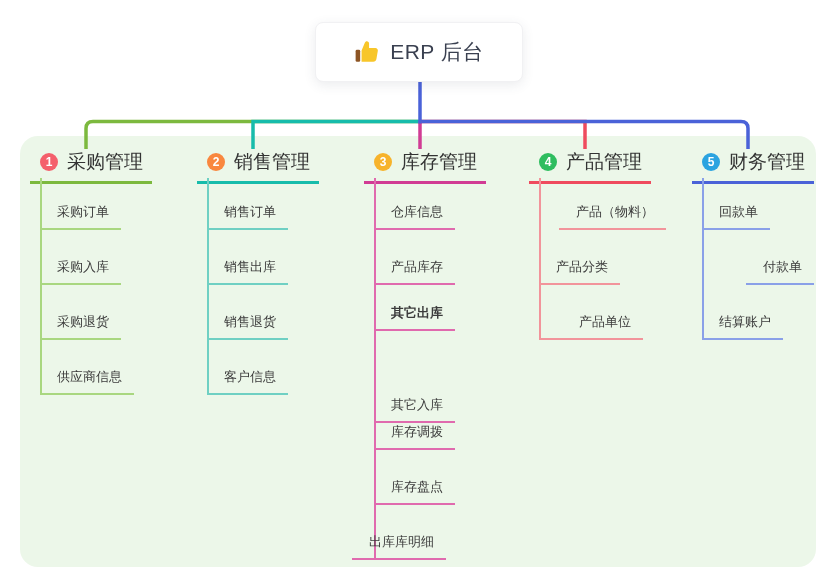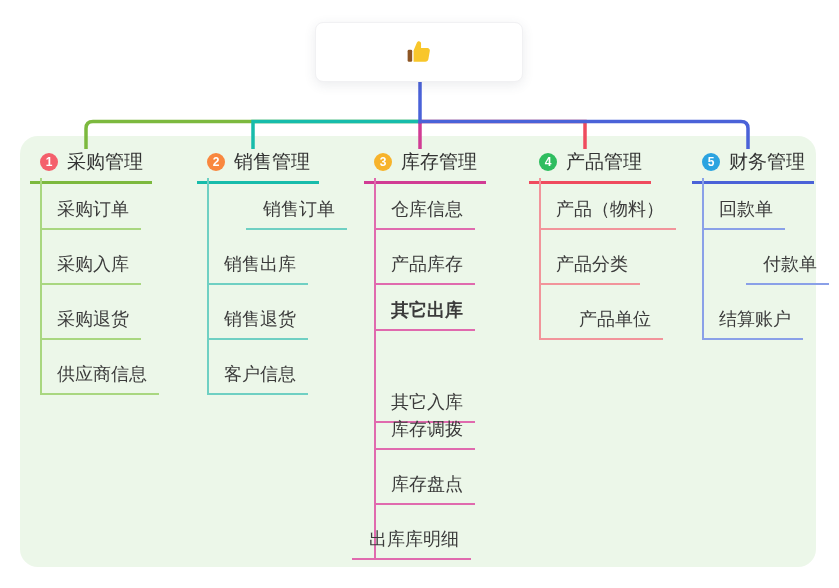--- a/index.html
+++ b/index.html
@@ -35,21 +35,21 @@
     width:18px;height:18px;border-radius:50%;flex:0 0 18px;
     display:flex;align-items:center;justify-content:center;
     color:#fff;font-size:12px;font-weight:700;line-height:1;
   }
   .branch-title{font-size:19px;color:#333333;font-weight:500;white-space:nowrap;}
   .branch-vline{position:absolute;width:2px;z-index:2;}
   .leaf-node{
     position:absolute;box-sizing:border-box;height:32px;
     display:flex;align-items:flex-end;
     padding:0 12px 7px 17px;border-bottom-style:solid;border-bottom-width:2px;
-    font-size:18px;color:#3b3b3b;white-space:nowrap;z-index:2;
+    font-size:13px;color:#3b3b3b;white-space:nowrap;z-index:2;
   }
 </style>
 </head>
 <body>
 
 <div class="panel"></div>
 
 <svg class="connectors" width="839" height="588">
     <path d="M 420 121.5 L 93 121.5 Q 86 121.5 86 128.5 L 86 149" stroke="#7cb93e" stroke-width="3.5" fill="none"></path>
     <path d="M 420 121.5 L 253 121.5 L 253 149" stroke="#17bcab" stroke-width="3.5" fill="none"></path>
@@ -57,59 +57,60 @@
     <path d="M 420 121.5 L 741 121.5 Q 748 121.5 748 128.5 L 748 149" stroke="#4a62d8" stroke-width="3.5" fill="none"></path>
     <path d="M 420 121.5 L 420 149" stroke="#d13c94" stroke-width="3.5" fill="none"></path>
     <path d="M 420 82 L 420 123.5" stroke="#4a62d8" stroke-width="3.5" fill="none"></path>
   </svg>
 
 <div class="root-node">
   <svg class="thumb" viewBox="0 0 24 24">
     <rect id="thumb-cuff" x="1.5" y="10" width="4.2" height="11" rx="1.2" fill="#8d5524"></rect>
     <path id="thumb-hand" fill="#f8c62a" d="M7 21V10.6L10 3.4c.3-.8 1-1.4 1.9-1.4 1.1 0 2 .9 2 2v4.3h5.9c1.4 0 2.4 1.3 2.2 2.6l-1.3 7.6c-.2 1.4-1.4 2.5-2.9 2.5H7z"></path>
   </svg>
+  <span class="title">ERP 后台</span>
 </div>
 
 <div id="branches-layer">
     <div class="branch-header" style="left: 30px; width: 122px; border-bottom-color: rgb(124, 185, 62);">
       <span class="branch-badge" style="background: rgb(244, 96, 108);">1</span>
       <span class="branch-title">采购管理</span>
     </div>
     <div class="branch-vline" style="left: 40px; top: 178px; height: 217px; background: rgb(169, 215, 128);"></div>
     <div class="leaf-node" style="left: 40px; top: 198px; border-bottom-color: rgb(169, 215, 128);">采购订单</div>
     <div class="leaf-node" style="left: 40px; top: 253px; border-bottom-color: rgb(169, 215, 128);">采购入库</div>
     <div class="leaf-node" style="left: 40px; top: 308px; border-bottom-color: rgb(169, 215, 128);">采购退货</div>
     <div class="leaf-node" style="left: 40px; top: 363px; border-bottom-color: rgb(169, 215, 128);">供应商信息</div>
     <div class="branch-header" style="left: 197px; width: 122px; border-bottom-color: rgb(23, 188, 171);">
       <span class="branch-badge" style="background: rgb(249, 135, 63);">2</span>
       <span class="branch-title">销售管理</span>
     </div>
     <div class="branch-vline" style="left: 207px; top: 178px; height: 217px; background: rgb(111, 208, 195);"></div>
-    <div class="leaf-node" style="left: 207px; top: 198px; border-bottom-color: rgb(111, 208, 195); margin-left: 39px;">销售订单</div>
+    <div class="leaf-node" style="left: 207px; top: 198px; border-bottom-color: rgb(111, 208, 195);">销售订单</div>
     <div class="leaf-node" style="left: 207px; top: 253px; border-bottom-color: rgb(111, 208, 195);">销售出库</div>
     <div class="leaf-node" style="left: 207px; top: 308px; border-bottom-color: rgb(111, 208, 195);">销售退货</div>
     <div class="leaf-node" style="left: 207px; top: 363px; border-bottom-color: rgb(111, 208, 195);">客户信息</div>
     <div class="branch-header" style="left: 364px; width: 122px; border-bottom-color: rgb(209, 60, 148);">
       <span class="branch-badge" style="background: rgb(247, 179, 43);">3</span>
       <span class="branch-title">库存管理</span>
     </div>
     <div class="branch-vline" style="left: 374px; top: 178px; height: 382px; background: rgb(224, 106, 174);"></div>
     <div class="leaf-node" style="left: 374px; top: 198px; border-bottom-color: rgb(224, 106, 174);">仓库信息</div>
     <div class="leaf-node" style="left: 374px; top: 253px; border-bottom-color: rgb(224, 106, 174);">产品库存</div>
     <div class="leaf-node" style="left: 374px; top: 299px; border-bottom-color: rgb(224, 106, 174); font-weight: bold;">其它出库</div>
     <div class="leaf-node" style="left: 374px; top: 363px; border-bottom-color: rgb(224, 106, 174); margin-top: 28px;">其它入库</div>
     <div class="leaf-node" style="left: 374px; top: 418px; border-bottom-color: rgb(224, 106, 174);">库存调拨</div>
     <div class="leaf-node" style="left: 374px; top: 473px; border-bottom-color: rgb(224, 106, 174);">库存盘点</div>
     <div class="leaf-node" style="left: 352px; top: 528px; border-bottom-color: rgb(224, 106, 174);">出库库明细</div>
     <div class="branch-header" style="left: 529px; width: 122px; border-bottom-color: rgb(239, 75, 94);">
       <span class="branch-badge" style="background: rgb(46, 189, 95);">4</span>
       <span class="branch-title">产品管理</span>
     </div>
     <div class="branch-vline" style="left: 539px; top: 178px; height: 162px; background: rgb(242, 148, 155);"></div>
-    <div class="leaf-node" style="left: 539px; top: 198px; border-bottom-color: rgb(242, 148, 155); font-family: Liberation Serif, serif;">产品（物料）</div>
+    <div class="leaf-node" style="left: 559px; top: 198px; border-bottom-color: rgb(242, 148, 155); font-family: Liberation Serif, serif;">产品（物料）</div>
     <div class="leaf-node" style="left: 539px; top: 253px; border-bottom-color: rgb(242, 148, 155);">产品分类</div>
     <div class="leaf-node" style="left: 539px; top: 308px; border-bottom-color: rgb(242, 148, 155); padding-left: 40px;">产品单位</div>
     <div class="branch-header" style="left: 692px; width: 122px; border-bottom-color: rgb(74, 98, 216);">
       <span class="branch-badge" style="background: rgb(43, 163, 224);">5</span>
       <span class="branch-title">财务管理</span>
     </div>
     <div class="branch-vline" style="left: 702px; top: 178px; height: 162px; background: rgb(138, 160, 232);"></div>
     <div class="leaf-node" style="left: 702px; top: 198px; border-bottom-color: rgb(138, 160, 232);">回款单</div>
     <div class="leaf-node" style="left: 702px; top: 253px; border-bottom-color: rgb(138, 160, 232); margin-left: 44px;">付款单</div>
     <div class="leaf-node" style="left: 702px; top: 308px; border-bottom-color: rgb(138, 160, 232);">结算账户</div>

